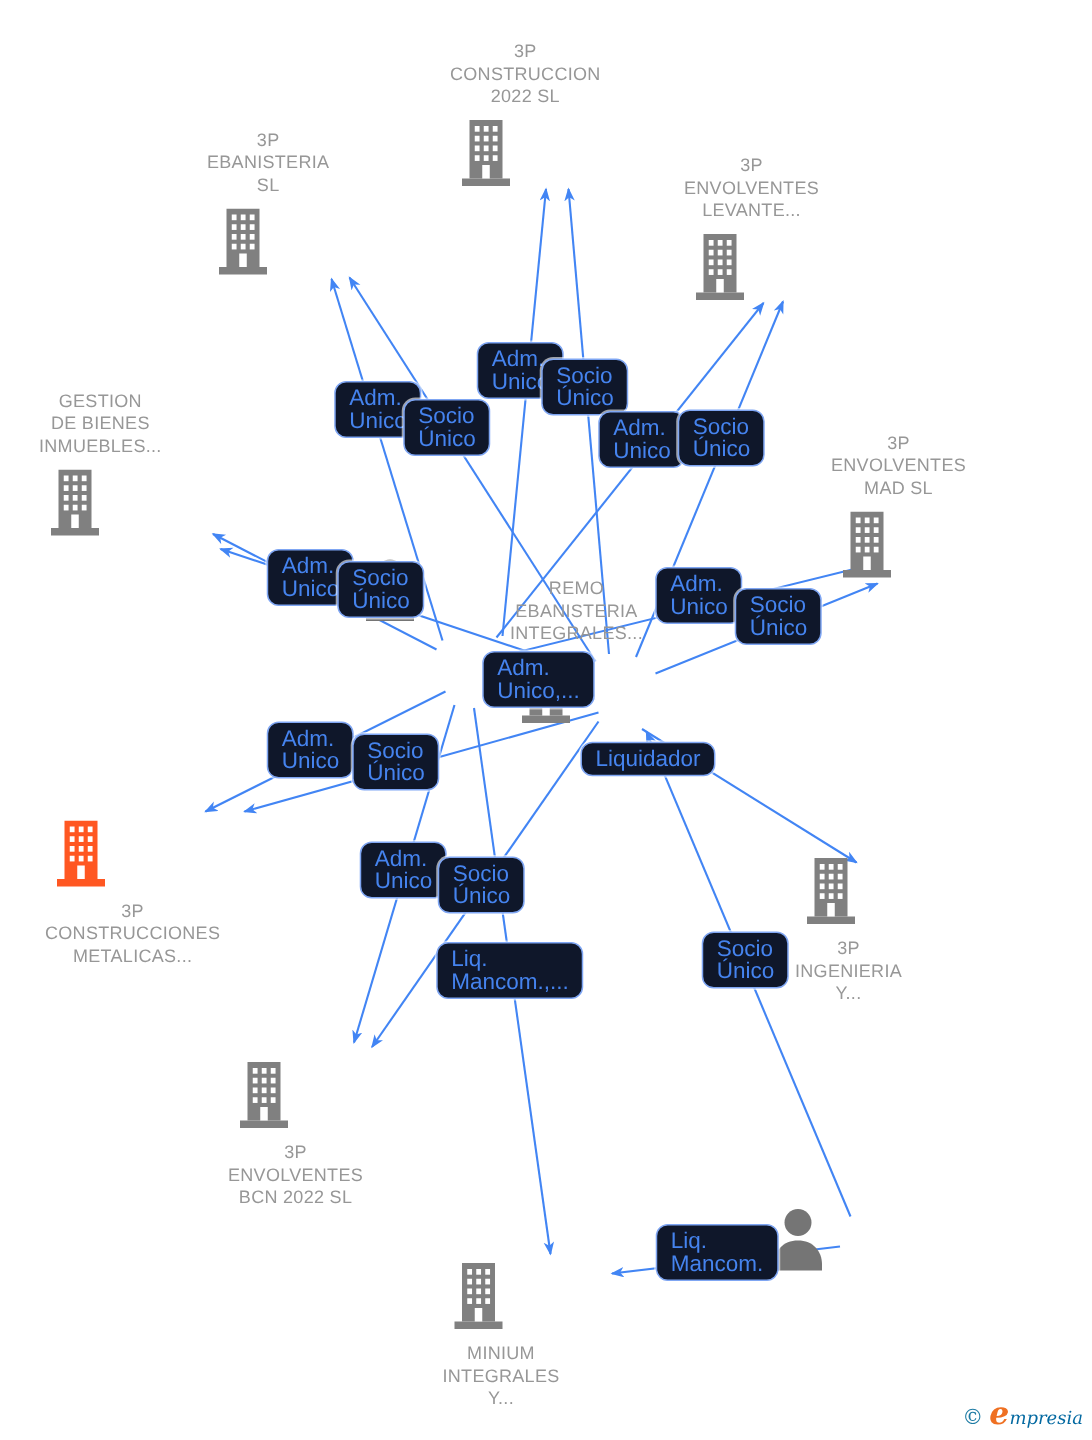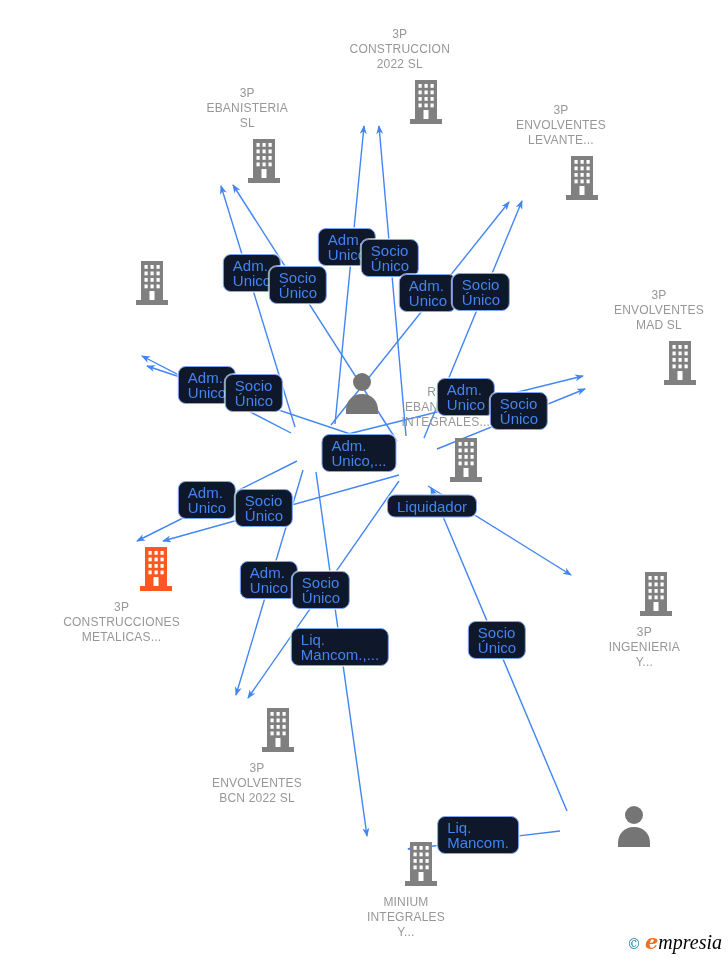--- a/index.html
+++ b/index.html
@@ -6,31 +6,31 @@
   #stage{position:relative;width:728px;height:960px;background:#ffffff;overflow:hidden;
          font-family:"Liberation Sans", sans-serif;}
   #edges-svg{position:absolute;left:0;top:0;width:728px;height:960px;z-index:1;}
   .edge-label{
     position:absolute;z-index:3;transform:translate(-50%,-50%);
     background:#0f172a;border:1.5px solid #7fa6f3;border-radius:8px;
     padding:3px 9px;color:#4583ee;font-size:15px;line-height:15px;
     text-align:left;white-space:pre-line;box-shadow:0 0 0 1px rgba(255,255,255,.6);
   }
   .node{position:absolute;z-index:2;transform:translateX(-50%);
-        display:flex;flex-direction:column;align-items:flex-end;width:150px;}
+        display:flex;flex-direction:column;align-items:flex-start;width:150px;}
   .node .nlabel{color:#979797;font-size:12px;line-height:15px;text-align:center;
                 white-space:pre-line;letter-spacing:.2px;}
   .node .nlabel.above{margin-bottom:7px;}
   .node .nlabel.below{margin-top:6px;}
   .node .nicon{width:48px;height:48px;display:flex;align-items:center;justify-content:center;}
   #footer-logo{position:absolute;right:6px;bottom:6px;z-index:4;
                font-family:"DejaVu Serif", serif;font-style:italic;white-space:nowrap;}
   #footer-logo .copy{color:#1d7ba4;font-size:14px;font-style:normal;margin-right:4px;}
   #footer-logo .e{color:#ef7022;font-size:21px;font-weight:bold;}
-  #footer-logo .rest{color:#000000;font-size:20px;font-family:Liberation Serif, serif;}
+  #footer-logo .rest{color:#0369a1;font-size:12px;}
 </style>
 </head>
 <body>
 
 <div id="stage">
   <svg id="edges-svg">
     <defs>
       <marker id="arrow" markerWidth="10" markerHeight="9" refX="8" refY="3.5" orient="auto" markerUnits="userSpaceOnUse">
         <path d="M0,0 L9,3.5 L0,7 L2.5,3.5 Z" fill="#4285f4"></path>
       </marker>
@@ -159,20 +159,23 @@
             <rect x="17.5" y="17" width="3.2" height="3.8" fill="#ffffff"></rect>
             <rect x="23.5" y="17" width="3.2" height="3.8" fill="#ffffff"></rect>
             <rect x="11.5" y="23.5" width="3.2" height="3.8" fill="#ffffff"></rect>
             <rect x="17.5" y="23.5" width="3.2" height="3.8" fill="#ffffff"></rect>
             <rect x="23.5" y="23.5" width="3.2" height="3.8" fill="#ffffff"></rect>
             <rect x="16.5" y="30" width="5" height="9" fill="#ffffff"></rect>
           </svg>
         </div>
       </div>
       <div class="node" style="left: 101px; top: 260px;">
+        <div class="nlabel above">GESTION
+DE BIENES
+INMUEBLES...</div>
         <div class="nicon">
           <svg width="38" height="46" viewBox="0 0 38 46">
             <rect x="8" y="0" width="22" height="39" fill="#808080"></rect>
             <rect x="3" y="39" width="32" height="5" fill="#808080"></rect>
             <rect x="11.5" y="4" width="3.2" height="3.8" fill="#ffffff"></rect>
             <rect x="17.5" y="4" width="3.2" height="3.8" fill="#ffffff"></rect>
             <rect x="23.5" y="4" width="3.2" height="3.8" fill="#ffffff"></rect>
             <rect x="11.5" y="10.5" width="3.2" height="3.8" fill="#ffffff"></rect>
             <rect x="17.5" y="10.5" width="3.2" height="3.8" fill="#ffffff"></rect>
             <rect x="23.5" y="10.5" width="3.2" height="3.8" fill="#ffffff"></rect>

